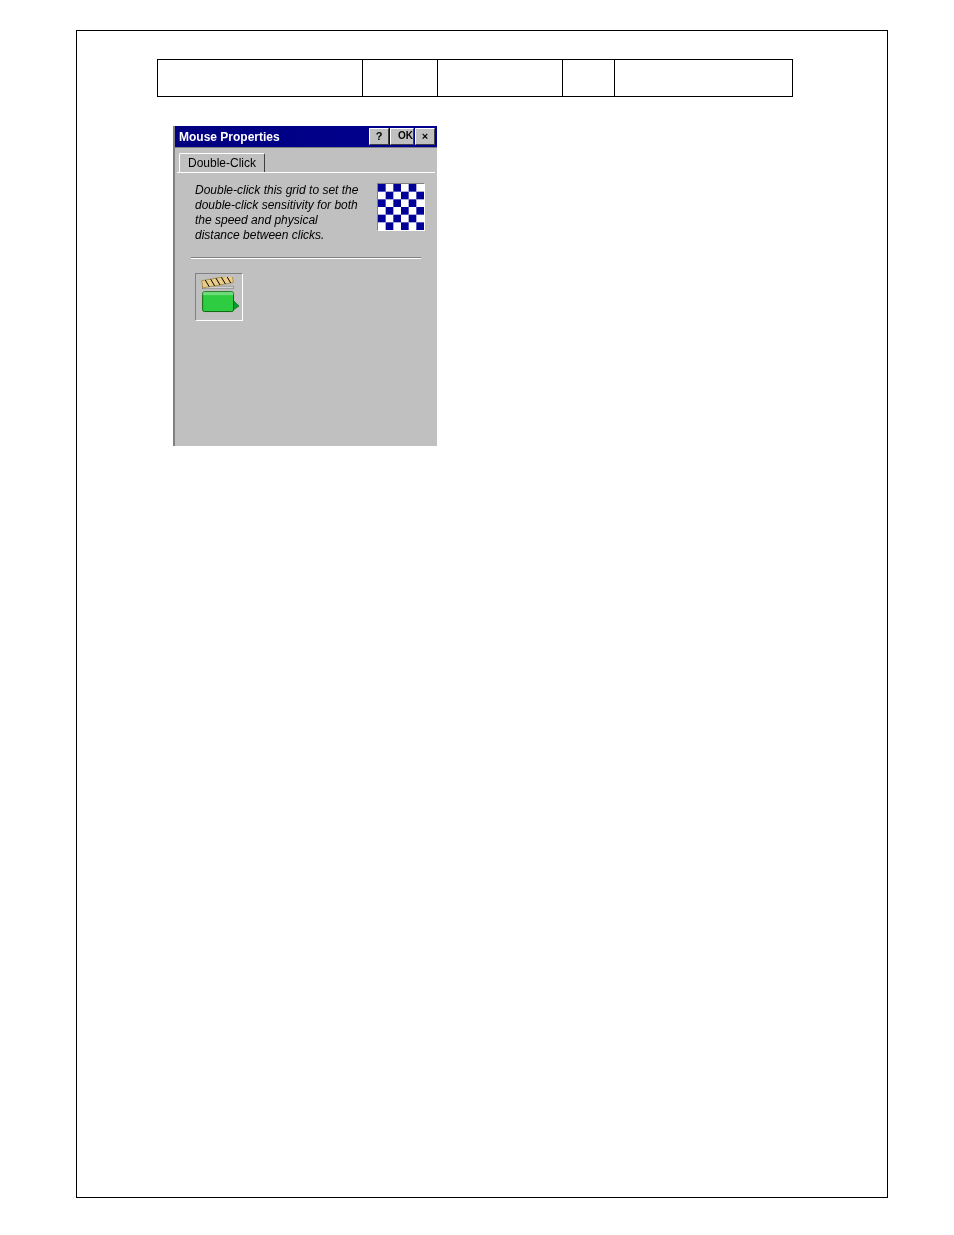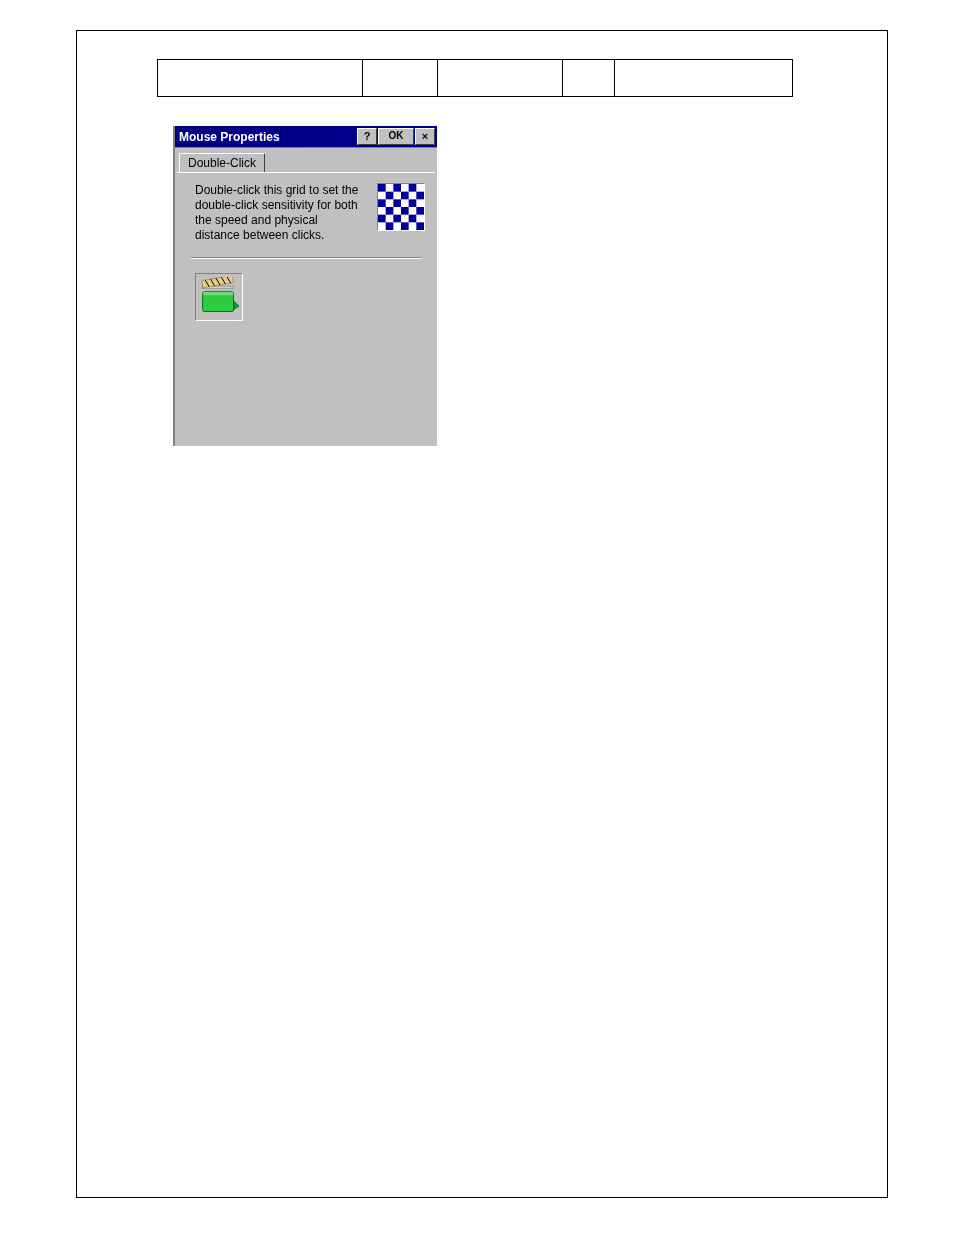--- a/index.html
+++ b/index.html
@@ -80,21 +80,21 @@
     border-bottom: 1px solid #404040;
     font-size: 11px;
     font-weight: bold;
     line-height: 14px;
     text-align: center;
     color: #000;
     cursor: pointer;
     margin-left: 1px;
     font-family: "Tahoma", sans-serif;
   }
-  .titlebtn.okbtn { width: 36px; font-size: 10px; }
+  .titlebtn.okbtn { width: 24px; font-size: 10px; text-align: right; }
   .titlebtn.closebtn { font-family: sans-serif; }
 
   .client {
     flex: 1;
     background: #c0c0c0;
     position: relative;
     padding: 2px 4px 20px 4px;
   }
   .tab {
     position: absolute;
@@ -118,20 +118,21 @@
     right: 2px;
     bottom: 2px;
     background: #c0c0c0;
     border-top: 1px solid #fff;
   }
   .section {
     display: flex;
     align-items: flex-start;
     padding: 10px 10px 10px 18px;
     gap: 8px;
+    font-style: italic;
   }
   .section-text {
     flex: 1;
     font-size: 12px;
     color: #000;
     line-height: 1.25;
     padding-right: 4px;
   }
   .icon-sunken {
     width: 48px;

